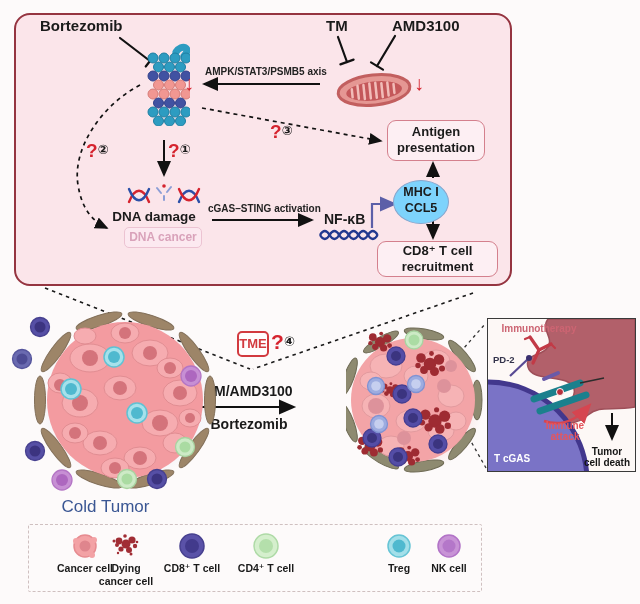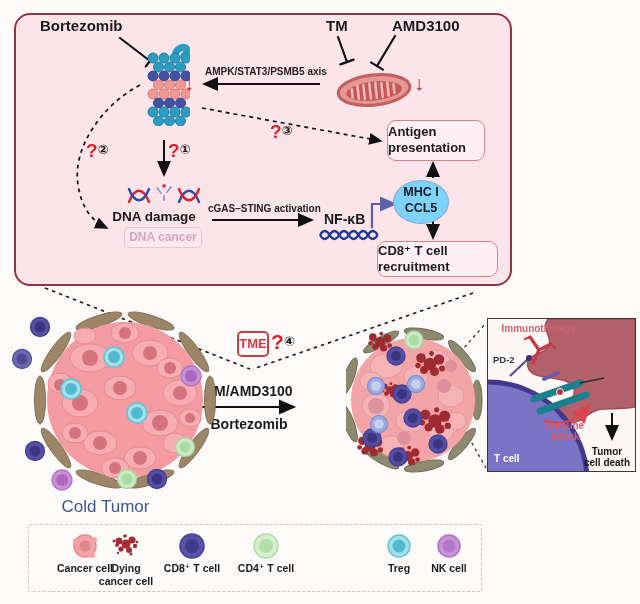--- a/index.html
+++ b/index.html
@@ -14,21 +14,21 @@
     background:radial-gradient(closest-side,rgba(230,164,164,.85),rgba(230,164,164,0) 75%);}
   #panel{position:absolute;left:14px;top:13px;width:494px;height:269px;background:#fbe5ea;
     border:2px solid #953440;border-radius:16px;}
   .lbl15{font-size:15px;font-weight:bold;}
   .lbl14{font-size:14px;font-weight:bold;}
   .lbl10{font-size:10px;font-weight:600;color:#222;}
   .redarrow{color:#d5232e;font-size:20px;font-weight:800;line-height:20px;}
   .q{color:#d5232e;font-size:19px;font-weight:800;}
   .qn{font-size:13px;color:#1a1a1a;font-weight:700;vertical-align:3px;}
   .pbox{position:absolute;background:#fdeff3;border:1.5px solid #d4808d;border-radius:9px;
-    font-size:13px;font-weight:bold;text-align:left;line-height:16px;}
+    font-size:13px;font-weight:bold;text-align:center;line-height:16px;}
   #mhc-ellipse{position:absolute;left:377px;top:165px;width:54px;height:38px;border-radius:50%;
     background:#7dd3fc;border:1.5px solid #88a6cd;font-size:12.5px;font-weight:bold;
     text-align:center;line-height:15.5px;padding-top:4px;box-sizing:content-box;}
   #dna-repair-box{position:absolute;left:108px;top:212px;width:76px;height:19px;border-radius:5px;
     background:#fce9f0;border:1.5px solid #ecc3d2;color:#d9a2ba;font-size:12px;font-weight:bold;
     text-align:center;line-height:19px;}
   #tme-box{position:absolute;left:237px;top:331px;width:28px;height:22px;background:#fffdfd;
     border:2px solid #d23a3f;border-radius:5px;color:#d23a3f;font-size:13px;font-weight:800;
     text-align:center;line-height:22px;}
   #cold-label{left:48px;top:497px;width:115px;font-size:17px;font-weight:400;color:#3a5693;}
@@ -403,21 +403,21 @@
         <line x1="52" y1="92" x2="98" y2="76" stroke="#1b808d" stroke-width="7" stroke-linecap="round"></line>
         <line x1="56" y1="60" x2="70" y2="54" stroke="#6a5aa8" stroke-width="4" stroke-linecap="round"></line>
         <line x1="92" y1="64" x2="116" y2="59" stroke="#2c2c2c" stroke-width="1.5"></line>
         <circle cx="72" cy="73" r="3.5" fill="#b5303c" stroke="#ffffff" stroke-width="1"></circle>
       </g>
       <path d="M56,102 Q80,110 100,88" fill="none" stroke="#d64550" stroke-width="2.5" marker-end="url(#ahr)"></path>
       <line x1="124" y1="94" x2="124" y2="118" stroke="#111" stroke-width="2" marker-end="url(#ahk)"></line>
     </svg>
     <span class="ins-txt ctr" style="left:13px;top:4px;width:76px;font-size:10px;color:#cc6472">Immunotherapy</span>
     <span class="ins-txt" style="left:5px;top:35px;font-size:9.5px;color:#33334b">PD-2</span>
-    <span class="ins-txt" style="left:6px;top:134px;font-size:10px;color:#ffffff">T cell</span>
+    <span class="ins-txt" style="left:6px;top:134px;font-size:10px;color:#ffffff">T cGAS</span>
     <span class="ins-txt ctr" style="left:51px;top:101px;width:52px;font-size:10px;line-height:11px;color:#e4565e">
       <span style="display:block">Immune</span>
       <span style="display:block">attack</span>
     </span>
     <span class="ins-txt ctr" style="left:92px;top:127px;width:54px;font-size:10px;line-height:11px;color:#151515">
       <span style="display:block">Tumor</span>
       <span style="display:block">cell death</span>
     </span>
   </div>
 

